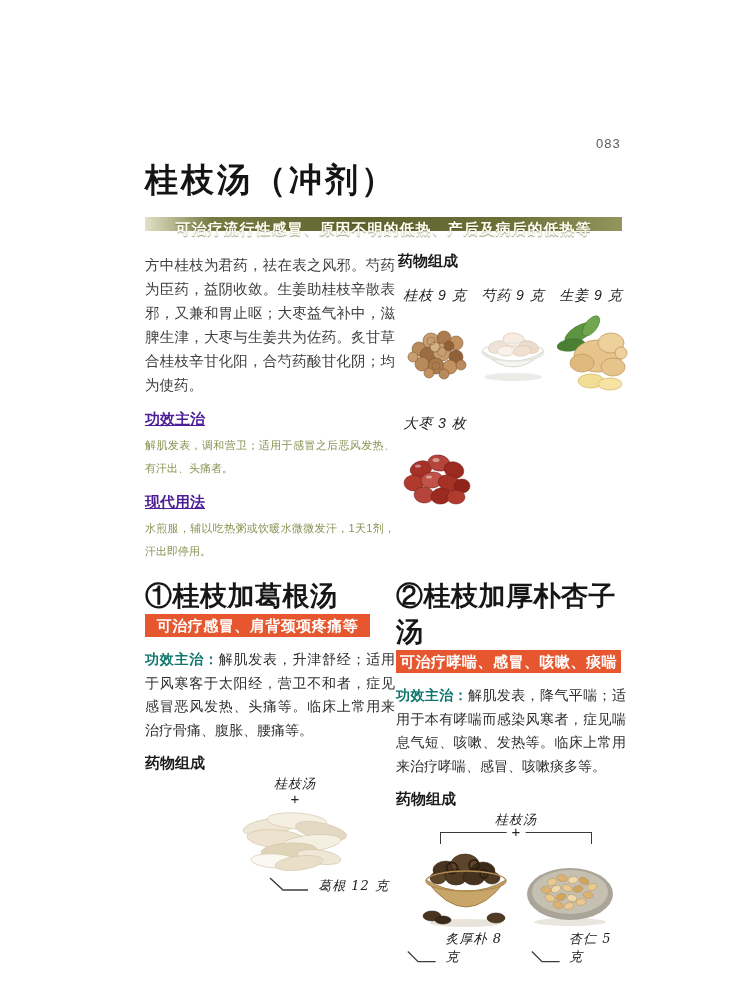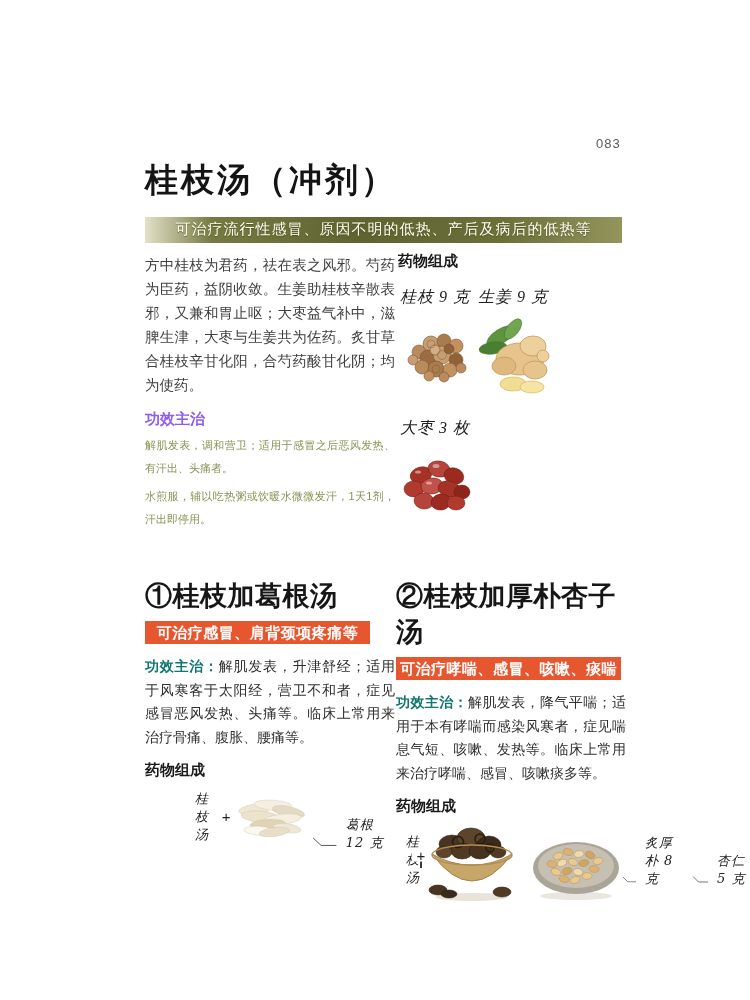--- a/index.html
+++ b/index.html
@@ -8,53 +8,53 @@
     margin:0 auto;overflow:hidden;
     font-family:"Liberation Sans","DejaVu Sans",sans-serif;color:#3d3d3d;
   }
   .pageno{position:absolute;top:136px;left:596px;font-size:13px;color:#5a5a5a;letter-spacing:1px;}
   .doc-title{
     position:absolute;top:158px;left:145px;width:477px;text-align:left;
     font-family:"Liberation Serif","DejaVu Serif",serif;
     font-size:33px;font-weight:700;color:#141414;letter-spacing:3px;
   }
   .banner-green{
-    position:absolute;top:217px;left:145px;width:477px;height:26px;
+    position:absolute;top:217px;left:145px;width:477px;height:14px;
     background:linear-gradient(90deg,#e3e1c8 0%,#767a42 14%,#5f632f 45%,#6b6f38 75%,#93955d 100%);
-    color:#fffef2;font-size:15px;font-weight:400;text-align:center;line-height:23px;
+    color:#fffef2;font-size:15px;font-weight:700;text-align:center;line-height:23px;
     text-shadow:0 1px 1px rgba(60,60,20,.55);letter-spacing:1px;
   }
   .col-left{position:absolute;top:253px;left:145px;width:250px;}
   .col-right{position:absolute;top:252px;left:398px;width:230px;}
   .intro{font-size:14.5px;line-height:24px;text-align:justify;color:#3f3f3f;}
-  .olive-h{margin-top:13px;font-size:15px;font-weight:700;color:#8b5cf6;}
+  .olive-h{margin-top:13px;font-size:15px;font-weight:700;color:#4c1d95;text-decoration:underline;}
   .olive-t{margin-top:5px;font-size:11px;line-height:23px;text-align:justify;color:#8a9152;}
   .black-h{font-size:15px;font-weight:700;color:#1b1b1b;}
   .herb-grid{display:flex;gap:4px;margin-top:16px;}
   .herb-cell{width:74px;display:flex;flex-direction:column;align-items:center;}
   .herb-label{
-    font-family:Liberation Serif, serif;font-style:italic;
-    font-size:16px;color:#202020;white-space:nowrap;margin-bottom:8px;letter-spacing:1px;
+    font-family:Liberation Sans, sans-serif;font-style:italic;
+    font-size:14px;color:#202020;white-space:nowrap;margin-bottom:8px;letter-spacing:1px;
   }
   .variant{position:absolute;top:578px;}
   .v1{left:145px;width:250px;}
   .v2{left:396px;width:230px;}
   .variant-title{font-size:27px;font-weight:700;color:#161616;letter-spacing:.5px;font-family:"Liberation Sans",sans-serif;}
   .banner-orange{
-    margin-top:7px;width:225px;height:23px;background:#e7572f;
+    width:225px;height:23px;background:#e7572f;
     color:#ffffff;font-size:15px;font-weight:700;text-align:center;line-height:23px;letter-spacing:.5px;
   }
   .v-body{margin-top:11px;font-size:14px;line-height:23.5px;text-align:justify;color:#2e2e2e;}
   .v-body b{color:#0f766e;}
   .v-comp{margin-top:12px;font-size:15px;font-weight:700;color:#1b1b1b;}
   .hand{
     font-family:"DejaVu Serif","Liberation Serif",serif;font-style:italic;
     font-size:13px;color:#222;letter-spacing:1px;
   }
-  .diagram{display:flex;flex-direction:row;align-items:center;}
+  .diagram{display:flex;flex-direction:column;align-items:center;}
   .d1{width:200px;margin:2px 0 0 50px;}
   .d2{width:220px;margin:2px 0 0 10px;}
   .plus{font-size:15px;color:#222;line-height:12px;}
   .bracket{position:relative;width:150px;height:11px;margin-top:3px;
     border-top:1.5px solid #3a3a3a;border-left:1.5px solid #3a3a3a;border-right:1.5px solid #3a3a3a;}
   .bracket .plus{position:absolute;left:50%;top:0;transform:translate(-50%,-62%);background:#fff;padding:0 5px;}
   .pair{display:flex;align-items:flex-end;gap:8px;}
   .pointer-row{display:flex;align-items:flex-end;gap:8px;margin-top:2px;}
   .pointer-row svg{display:block;}
 </style>
@@ -66,20 +66,21 @@
   <div class="pageno">083</div>
 
   <div class="doc-title">桂枝汤（冲剂）</div>
 
   <div class="banner-green">可治疗流行性感冒、原因不明的低热、产后及病后的低热等</div>
 
   <div class="col-left">
     <div class="intro">方中桂枝为君药，祛在表之风邪。芍药为臣药，益阴收敛。生姜助桂枝辛散表邪，又兼和胃止呕；大枣益气补中，滋脾生津，大枣与生姜共为佐药。炙甘草合桂枝辛甘化阳，合芍药酸甘化阴；均为使药。</div>
     <div class="olive-h">功效主治</div>
     <div class="olive-t">解肌发表，调和营卫；适用于感冒之后恶风发热、有汗出、头痛者。</div>
+    <div class="olive-h">现代用法</div>
     <div class="olive-t">水煎服，辅以吃热粥或饮暖水微微发汗，1天1剂，汗出即停用。</div>
   </div>
 
   <div class="col-right">
     <div class="black-h">药物组成</div>
 
     <div class="herb-grid">
       <div class="herb-cell">
         <span class="herb-label">桂枝 9 克</span>
         <svg width="72" height="72" viewBox="0 0 72 72">
@@ -99,20 +100,35 @@
             <circle cx="50" cy="33" r="5" fill="#8f6238"></circle>
               <circle cx="36" cy="34" r="5" fill="#d3af85"></circle>
             <circle cx="45" cy="61" r="5" fill="#b88a5c"></circle>
               <circle cx="30" cy="60" r="5" fill="#c2915f"></circle>
           </g>
           <g fill="none" stroke="#7d5530" stroke-width="0.7" opacity=".6">
             <circle cx="32" cy="28" r="4"></circle>
               <circle cx="43" cy="39" r="4.5"></circle>
               <circle cx="37" cy="53" r="4"></circle>
           </g>
+        </svg>
+      </div>
+      <div class="herb-cell">
+        <span class="herb-label">芍药 9 克</span>
+        <svg width="74" height="72" viewBox="0 0 74 72">
+          <ellipse cx="37" cy="64" rx="29" ry="4" fill="#ebebe8"></ellipse>
+          <g stroke="#d9c3ae" stroke-width="0.6">
+            <ellipse cx="22" cy="34" rx="10" ry="6" fill="#f1e4d7" transform="rotate(-14 22 34)"></ellipse>
+            <ellipse cx="38" cy="27" rx="11" ry="7" fill="#f7ece1" transform="rotate(8 38 27)"></ellipse>
+            <ellipse cx="53" cy="34" rx="10" ry="6" fill="#ecd9c8" transform="rotate(16 53 34)"></ellipse>
+            <ellipse cx="30" cy="38" rx="9" ry="5" fill="#f9f2ea"></ellipse>
+            <ellipse cx="46" cy="38" rx="9" ry="5" fill="#f1e0d2" transform="rotate(-10 46 38)"></ellipse>
+          </g>
+          <path d="M6,38 Q37,70 68,38 Q54,48 37,48 Q20,48 6,38 Z" fill="#f4f4f1" stroke="#d8d8d2" stroke-width="1"></path>
+          <ellipse cx="37" cy="39" rx="31" ry="9" fill="none" stroke="#e2e2dc" stroke-width="1.2"></ellipse>
         </svg>
       </div>
       <div class="herb-cell">
         <svg style="position:absolute" width="0" height="0"></svg>
         <span class="herb-label">生姜 9 克</span>
         <svg width="76" height="84" viewBox="0 0 76 84">
           <g stroke="#3f6e2b" stroke-width="0.5">
             <ellipse cx="26" cy="20" rx="16" ry="7" fill="#5d9440" transform="rotate(-32 26 20)"></ellipse>
             <ellipse cx="18" cy="32" rx="14" ry="6" fill="#4a7f33" transform="rotate(-8 18 32)"></ellipse>
             <ellipse cx="38" cy="13" rx="12" ry="6" fill="#6fa64f" transform="rotate(-52 38 13)"></ellipse>

